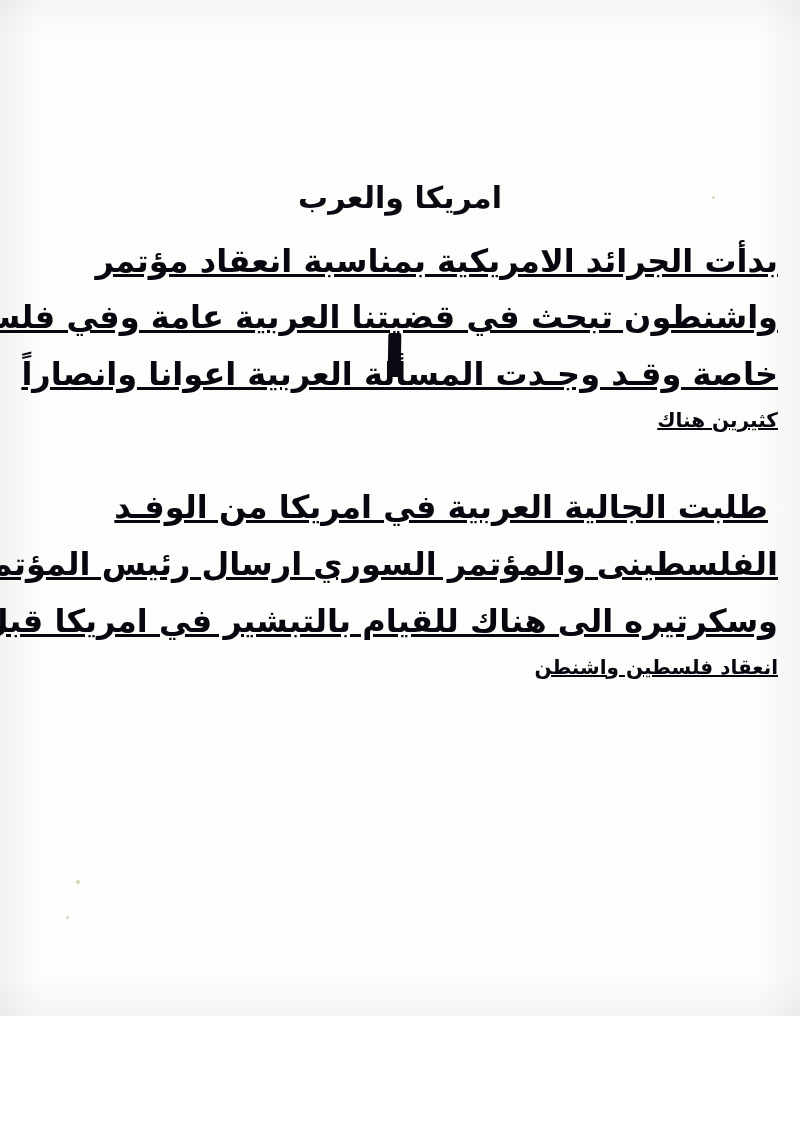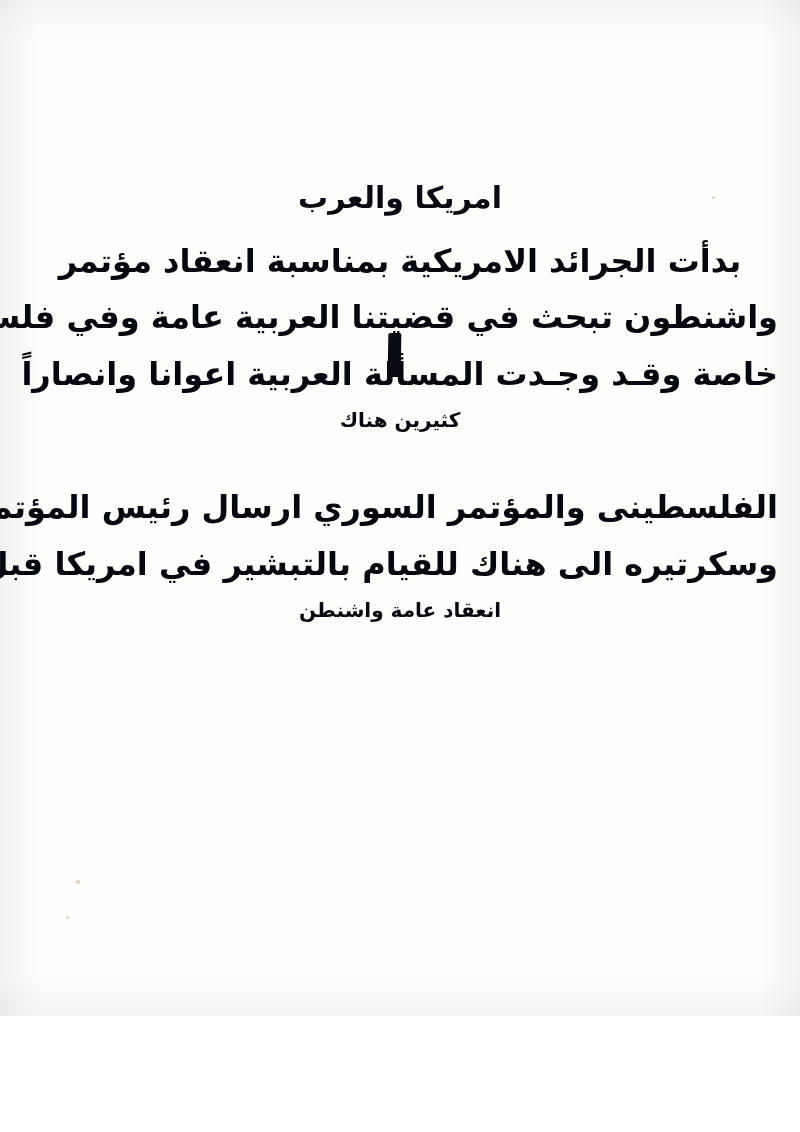--- a/index.html
+++ b/index.html
@@ -55,21 +55,22 @@
     margin-top: 40px;
   }
   .line {
     font-size: 20px;
     line-height: 1.78;
     font-weight: 700;
     white-space: nowrap;
     color: #07070f;
   }
   .line.center {
-    text-align: center;
+    text-align: right;
+    text-decoration: underline;
   }
   .line.l-wide {
     font-size: 32px;
     letter-spacing: 0px;
   }
   .line.l-shift-r {
     padding-right: 10px;
   }
   .ink-blob {
     position: absolute;
@@ -102,22 +103,23 @@
     <div class="ms-title">امريكا والعرب</div>
 
     <div class="para">
       <div class="line center l-wide">بدأت الجرائد الامريكية بمناسبة انعقاد مؤتمر</div>
       <div class="line center l-wide">واشنطون تبحث في قضيتنا العربية عامة وفي فلسطين</div>
       <div class="line center l-wide">خاصة وقـد وجـدت المسألة العربية اعوانا وانصاراً</div>
       <div class="line center">كثيرين هناك</div>
     </div>
 
     <div class="para para-2">
+      <div class="line center l-wide l-shift-r">طلبت الجالية العربية في امريكا من الوفـد</div>
       <div class="line center l-wide">الفلسطينى والمؤتمر السوري ارسال رئيس المؤتمر</div>
       <div class="line center l-wide">وسكرتيره الى هناك للقيام بالتبشير في امريكا قبل</div>
-      <div class="line center">انعقاد عامة واشنطن</div>
+      <div class="line center">انعقاد فلسطين واشنطن</div>
     </div>
 
   </div>
 
   <div class="ink-blob"></div>
 
 </div>
 
 </body></html>

